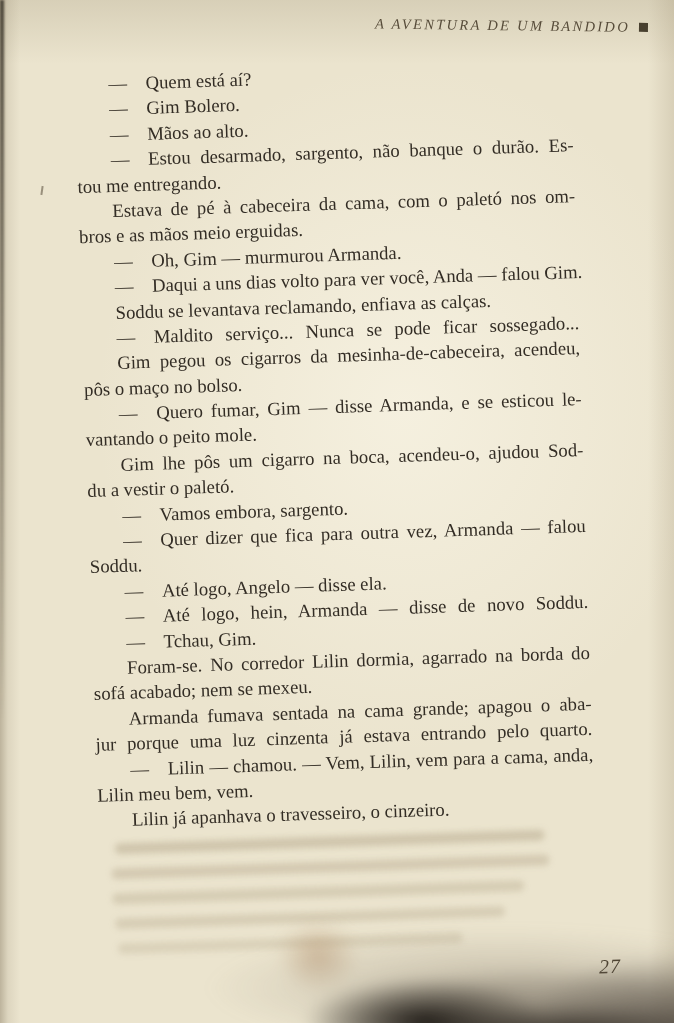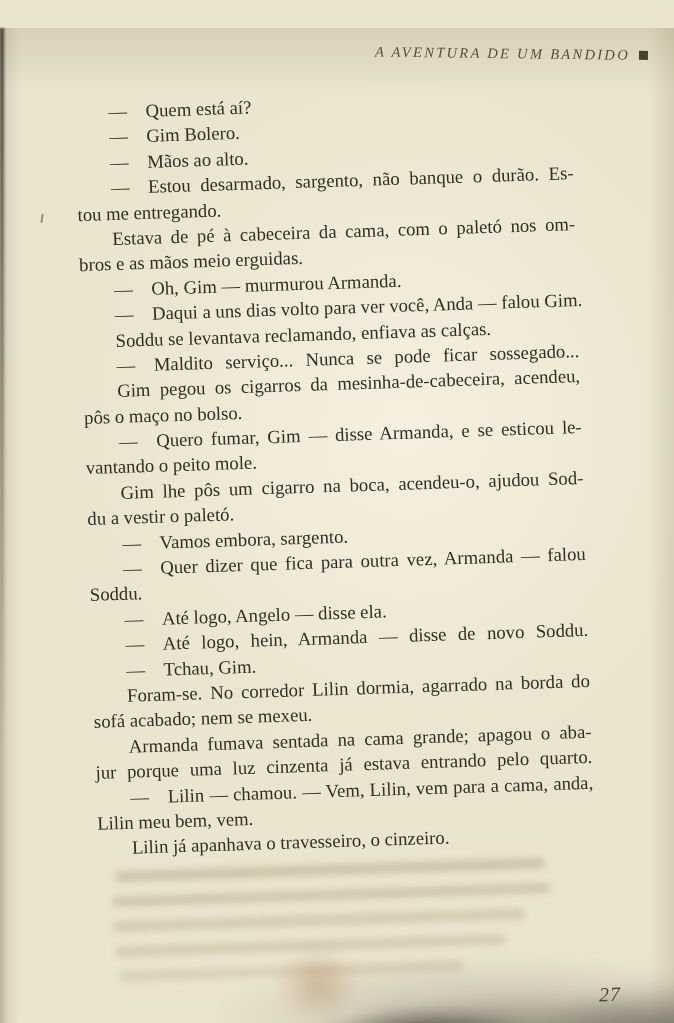--- a/index.html
+++ b/index.html
@@ -16,21 +16,20 @@
     background:var(--paper);
   }
   .page{
     position:absolute;inset:0;
     background:
       linear-gradient(90deg, rgba(120,107,82,0.40) 0px, rgba(120,107,82,0.12) 8px, rgba(120,107,82,0) 20px),
       linear-gradient(270deg, rgba(150,135,105,0.22) 0px, rgba(150,135,105,0) 26px),
       linear-gradient(180deg, rgba(146,134,104,0.22) 0px, rgba(146,134,104,0) 64px),
       radial-gradient(ellipse 430px 480px at 60% 40%, var(--paper-hi) 0%, rgba(245,240,223,0) 72%),
       var(--paper);
-    margin-top: 28px;
   }
   .left-edge{
     position:absolute;left:0;top:0;width:4px;height:720px;
     background:linear-gradient(180deg, rgba(40,35,26,0.72) 0%, rgba(40,35,26,0.30) 55%, rgba(40,35,26,0) 100%);
     filter:blur(1px);
   }
   .running-header{
     position:absolute;top:15px;left:0;right:26px;text-align:right;
     transform:rotate(0.7deg);
     font-style:italic;font-size:14.5px;letter-spacing:2.3px;

